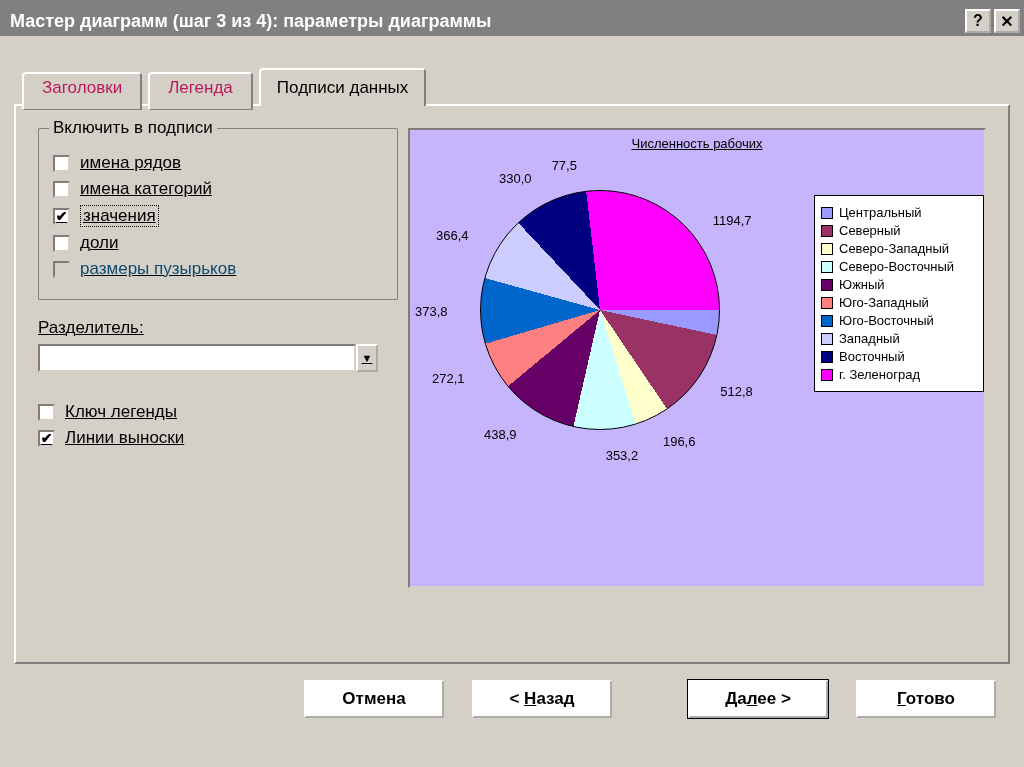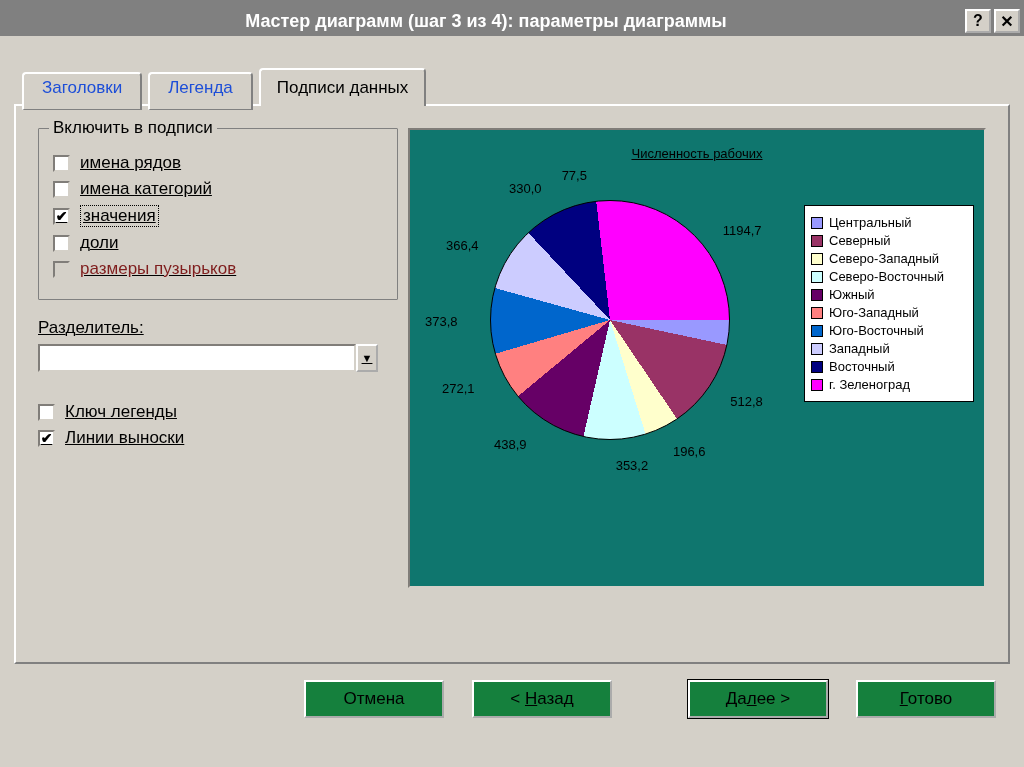--- a/index.html
+++ b/index.html
@@ -1,61 +1,61 @@
 <!DOCTYPE html>
 <html><head>
 <meta charset="utf-8">
 <style>
 * { box-sizing: border-box; margin: 0; padding: 0; }
 body { font-family: "Tahoma", "Arial", sans-serif; font-size: 13px; background: #d4d0c8; width: 1024px; height: 767px; overflow: hidden; }
 
-.titlebar { background: #808080; color: #fff; display: flex; align-items: center; padding: 6px 4px 0 10px; height: 36px; font-weight: bold; font-size: 18px; text-align: center; }
+.titlebar { background: #808080; color: #fff; display: flex; align-items: center; padding: 6px 4px 0 10px; height: 36px; font-weight: bold; font-size: 18px; }
 .titlebar-text { flex: 1; }
 .titlebar-btn { width: 26px; height: 24px; background: #d4d0c8; border: 2px outset #fff; margin-left: 3px; color: #000; font-weight: bold; font-size: 16px; display: flex; align-items: center; justify-content: center; cursor: pointer; }
 
 .client { padding: 30px 14px 14px 14px; }
 
 .tabs { display: flex; position: relative; top: 2px; margin-left: 8px; }
 .tab { background: #d4d0c8; border: 2px solid #fff; border-right-color: #808080; border-bottom: none; border-radius: 4px 4px 0 0; padding: 6px 18px; font-size: 17px; cursor: pointer; margin-right: 6px; position: relative; }
-.tab.inactive { top: 4px; padding-top: 4px; padding-bottom: 4px; border-bottom: 1px solid #808080; color: #1d4ed8; }
+.tab.inactive { top: 4px; padding-top: 4px; padding-bottom: 4px; border-bottom: 1px solid #808080; color: #be185d; }
 .tab.active { z-index: 2; padding: 8px 16px; }
 
 .panel { border: 2px solid #fff; border-right-color: #808080; border-bottom-color: #808080; background: #d4d0c8; padding: 22px; min-height: 560px; display: flex; text-decoration: underline; }
 
 .left-col { width: 360px; }
 .right-col { flex: 1; padding-left: 10px; }
 
 .groupbox { border: 1px solid #808080; border-radius: 1px; padding: 18px 14px 14px 14px; position: relative; margin-bottom: 18px; }
 .groupbox-title { position: absolute; top: -11px; left: 10px; background: #d4d0c8; padding: 0 4px; font-size: 17px; }
 
 .checkrow { display: flex; align-items: center; margin: 6px 0; font-size: 17px; }
 .checkbox { width: 17px; height: 17px; background: #fff; border: 2px inset #d4d0c8; margin-right: 10px; display: flex; align-items: center; justify-content: center; font-size: 14px; font-weight: bold; color: #000; }
-.checkrow.disabled { color: #7f1d1d; }
+.checkrow.disabled { color: #0c4a6e; }
 .checkrow.disabled .checkbox { background: #d4d0c8; }
 .focused { border: 1px dotted #000; padding: 0 2px; }
 
 .label-sep { font-size: 17px; margin-bottom: 6px; }
 .combo { display: flex; width: 340px; height: 28px; margin-bottom: 30px; }
 .combo-input { flex: 1; background: #fff; border: 2px inset #d4d0c8; }
 .combo-btn { width: 22px; background: #d4d0c8; border: 2px outset #fff; display: flex; align-items: center; justify-content: center; font-size: 11px; cursor: pointer; }
 
-.preview { background: #0f766e; border: 2px inset #d4d0c8; height: 460px; position: relative; padding: 10px; }
+.preview { background: #c4b5fd; border: 2px inset #d4d0c8; height: 460px; position: relative; }
 .preview-title { text-align: center; font-size: 13px; margin-top: 6px; margin-bottom: 4px; }
 
 .chart-area { position: relative; height: 390px; }
 .pie-wrap { position: absolute; left: 70px; top: 35px; width: 240px; height: 240px; }
 .pie { position: absolute; width: 240px; height: 240px; border-radius: 50%; border: 1px solid #000; }
 .label { position: absolute; font-size: 13px; white-space: nowrap; }
 
 .legend { position: absolute; right: 0; top: 40px; width: 170px; border: 1px solid #000; padding: 6px 6px; background: #fff; max-height: 330px; overflow: hidden; }
 .legend-item { display: flex; align-items: center; font-size: 13px; margin: 3px 0; }
 .legend-sw { width: 12px; height: 12px; border: 1px solid #000; margin-right: 6px; flex-shrink: 0; }
 
 .buttons { display: flex; justify-content: flex-end; gap: 28px; padding: 16px 14px 0 0; }
-.btn { min-width: 140px; height: 38px; background: #15803d; border: 2px outset #fff; font-size: 17px; cursor: pointer; display: flex; align-items: center; justify-content: center; padding: 0 2px; }
+.btn { min-width: 140px; height: 38px; background: #ffffff; border: 2px outset #fff; font-size: 17px; cursor: pointer; display: flex; align-items: center; justify-content: center; padding: 0 2px; font-weight: bold; }
 .btn.default { box-shadow: 0 0 0 1px #000; margin-left: 48px; }
 
 u { text-decoration: underline; }
 </style>
 </head>
 <body>
 
 <div class="titlebar">
   <span class="titlebar-text">Мастер диаграмм (шаг 3 из 4): параметры диаграммы</span>
   <div class="titlebar-btn">?</div>

